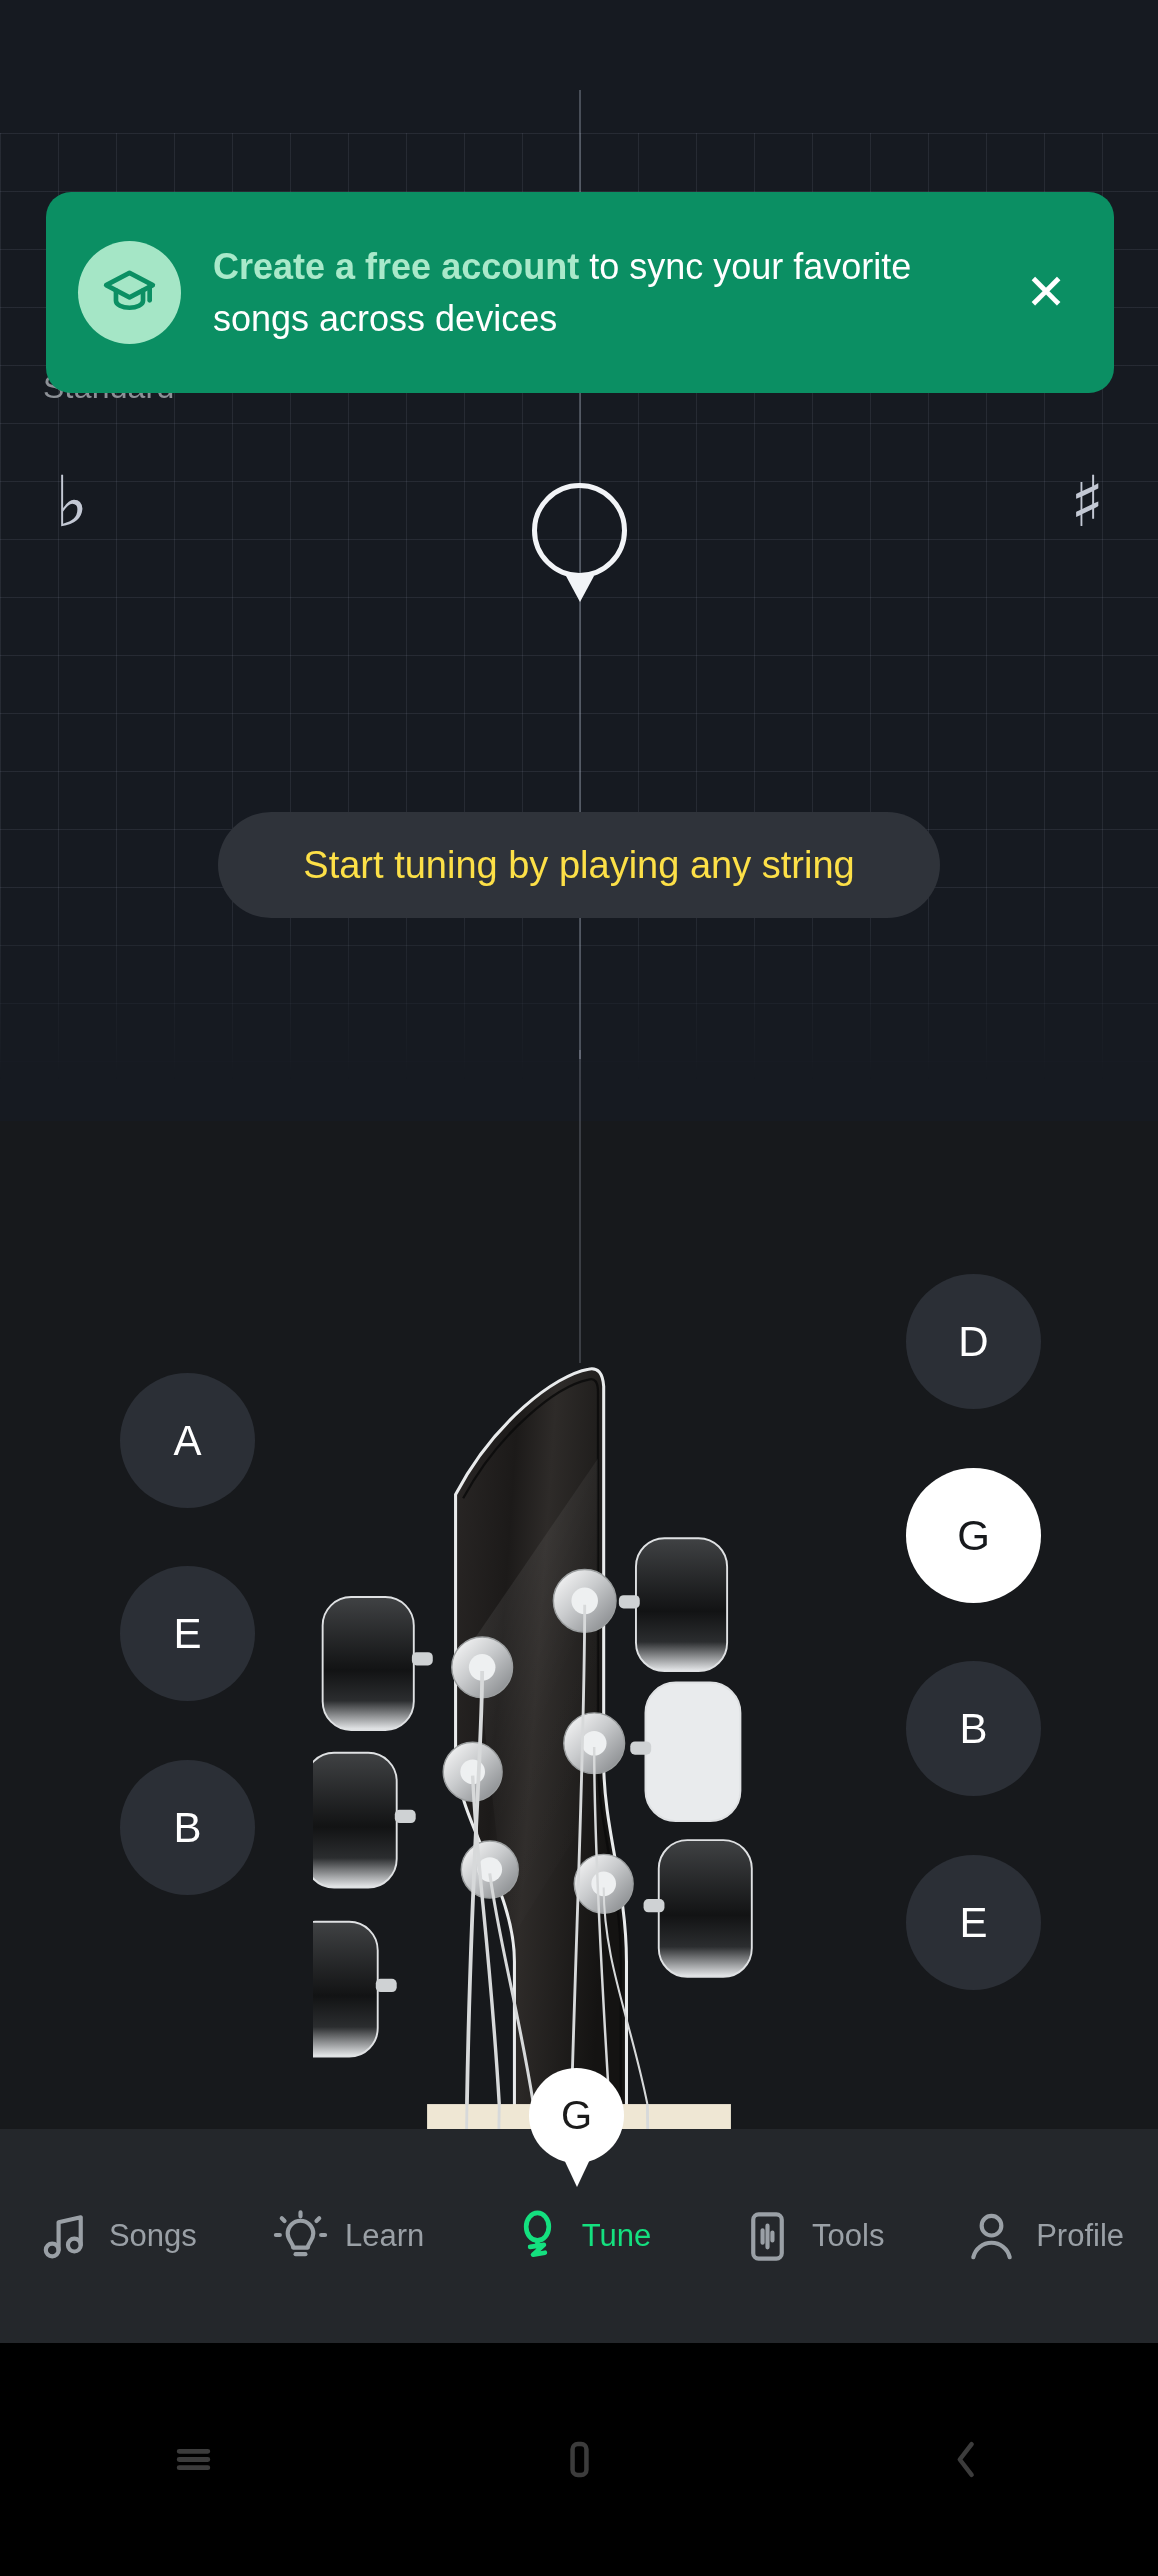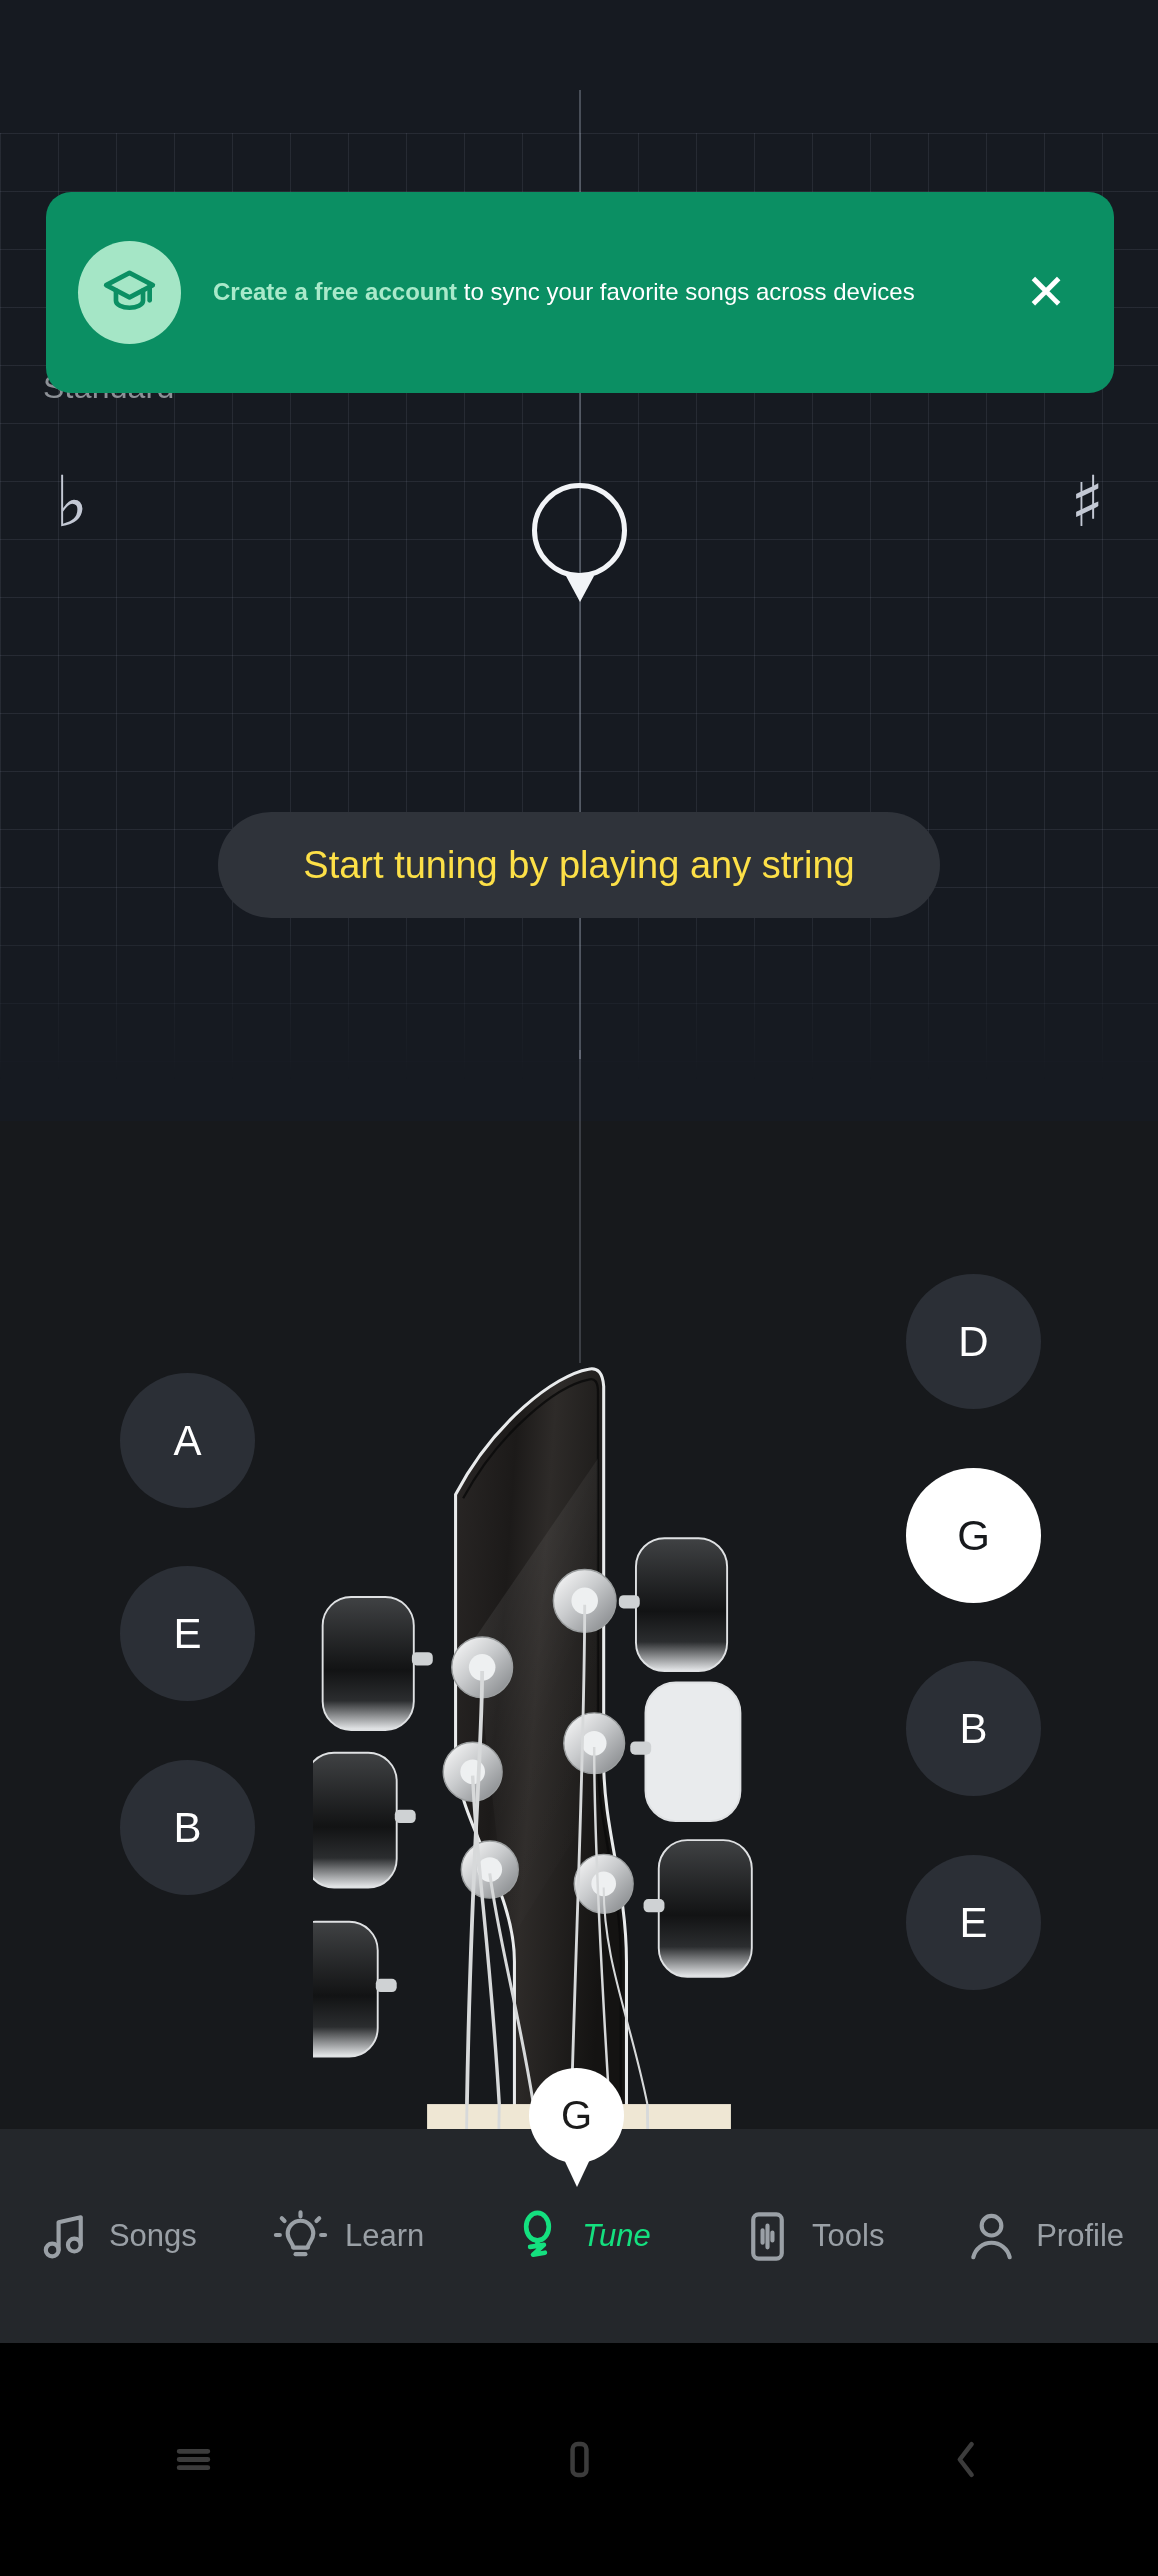--- a/index.html
+++ b/index.html
@@ -107,21 +107,21 @@
   }
   .banner-icon {
     flex:0 0 auto;
     width:103px; height:103px; border-radius:50%;
     background:#a5e6c6;
     display:flex; align-items:center; justify-content:center;
     margin-right:32px;
   }
   .banner-text {
     flex:1 1 auto;
-    font-size:24px; line-height:1.42;
+    font-size:36px; line-height:1.42;
     color:#ffffff;
   }
   .banner-text .strong {
     font-weight:bold; color:#a9e9ca;
   }
   .banner-close {
     flex:0 0 auto;
     width:68px; height:68px;
     display:flex; align-items:center; justify-content:center;
     color:#fff; font-size:49px; line-height:1;
@@ -181,21 +181,21 @@
   }
   .tab {
     flex:1 1 0;
     display:flex; flex-direction:row;
     align-items:center; justify-content:center;
     gap:15px;
     color:#9aa0a6;
   }
   .tab-icon { width:59px; height:59px; display:block; }
   .tab-label { font-size:31px; }
-  .tab.active { color:#14e07f;font-style:italic; }
+  .tab.active { color:#14e07f; }
 
   
   .sysnav {
     position:absolute; left:0; bottom:0;
     width:1159px; height:233px;
     background:#000000;
     display:flex; align-items:center; justify-content:space-around;
   }
   .sysnav-btn { width:114px; height:114px; display:flex; align-items:center; justify-content:center; }
 </style>

